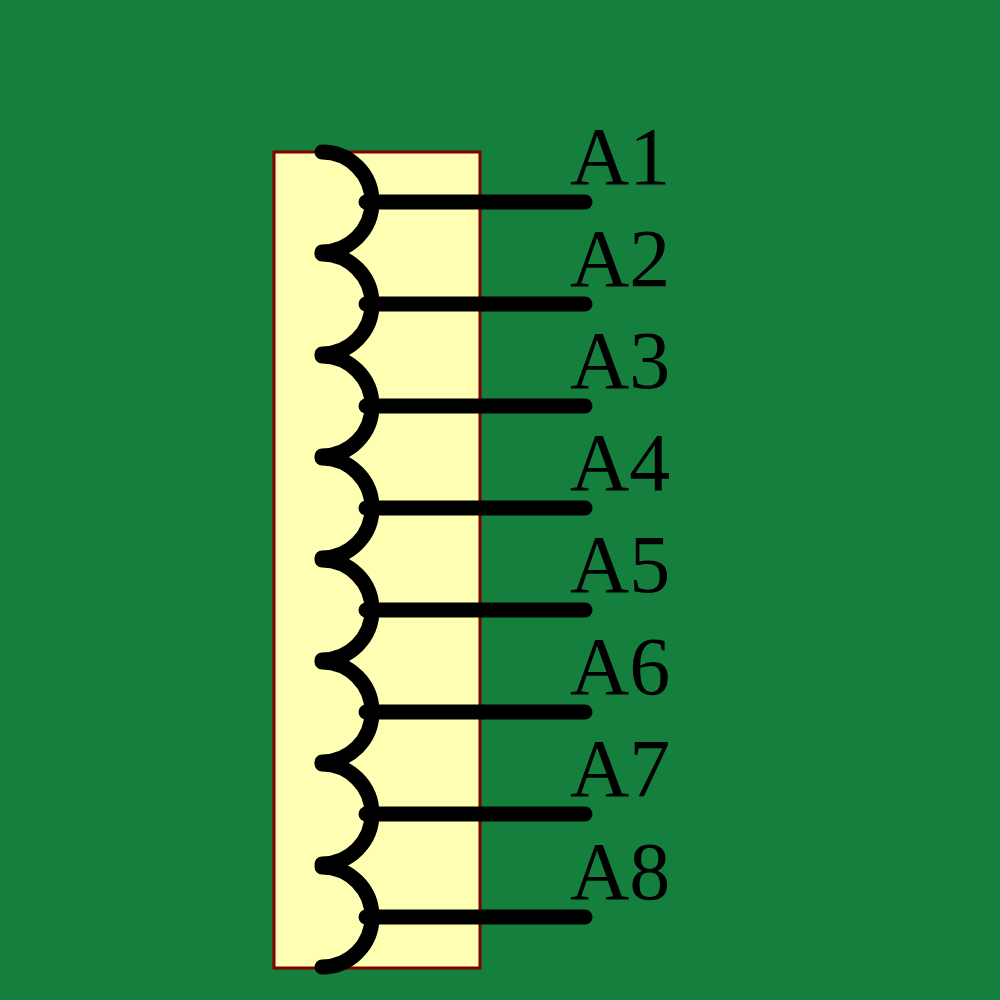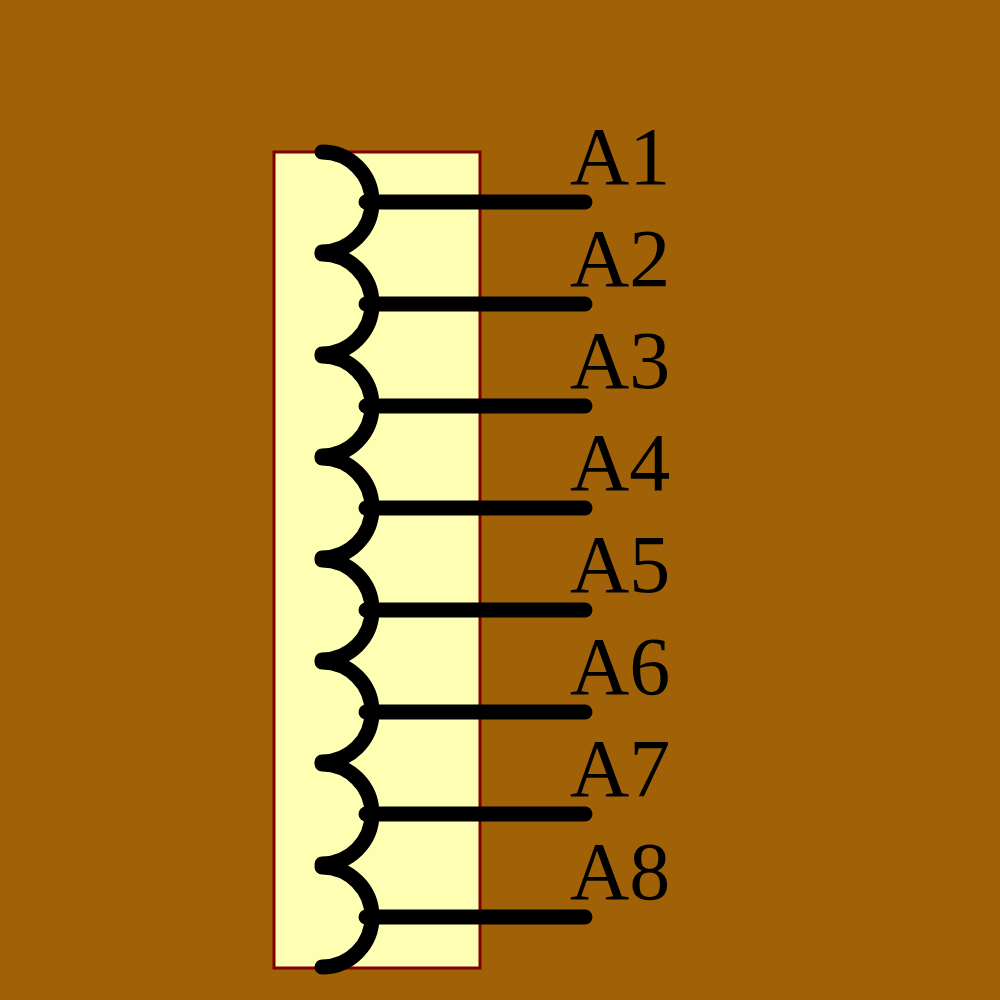--- a/index.html
+++ b/index.html
@@ -10,21 +10,21 @@
   body {
     width: 1000px;
     height: 1000px;
     overflow: hidden;
     font-family: "Liberation Serif", serif;
   }
   #stage {
     position: relative;
     width: 1000px;
     height: 1000px;
-    background: #a16207;
+    background: #15803d;
   }
   #diagram-svg {
     position: absolute;
     left: 0;
     top: 0;
     width: 1000px;
     height: 1000px;
     display: block;
   }
   .pin-label {

